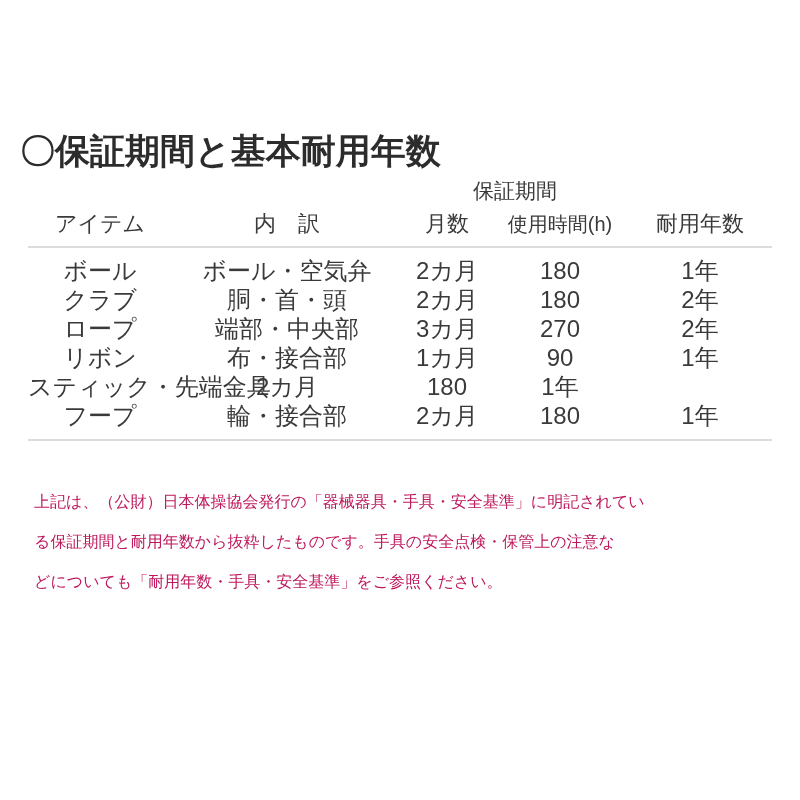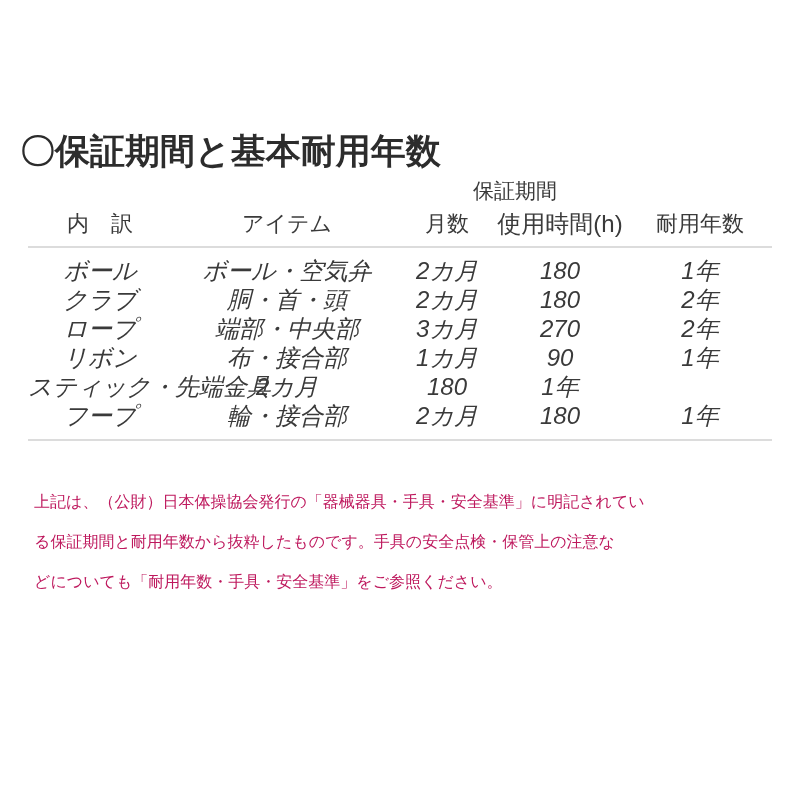--- a/index.html
+++ b/index.html
@@ -36,29 +36,29 @@
   .cell {
     text-align: center;
     white-space: nowrap;
     overflow: visible;
   }
   .ghead { height: 30px; line-height: 30px; font-size: 21px; }
   .ghead .spacer { grid-column: 1 / 3; }
   .ghead .warranty-span { grid-column: 3 / 5; }
   .ghead .standard-span { grid-column: 5 / 6; }
   .chead { height: 36px; line-height: 36px; font-size: 22px; }
-  .chead .hours-col { font-size: 24px; }
+  .chead .hours-col { font-size: 20px; }
   .divider {
     border: none;
     border-top: 2px solid #dcdcdc;
     margin: 4px 0 0 0;
   }
   .divider.bottom { margin: 0; }
   .tbody { padding: 8px 0 9px 0; }
-  .row { height: 29px; line-height: 29px; font-size: 24px; font-style: italic; }
+  .row { height: 29px; line-height: 29px; font-size: 24px; }
   .note {
     position: absolute;
     left: 34px;
     top: 482px;
     width: 744px;
     font-size: 16px;
     line-height: 40px;
     color: #be185d;
   }
   .note-line { white-space: nowrap; }
@@ -71,22 +71,22 @@
   <h1 class="title">〇保証期間と基本耐用年数</h1>
 
   <div class="table">
 
     <div class="grid ghead">
       <div class="cell spacer"></div>
       <div class="cell warranty-span">保証期間</div>
     </div>
 
     <div class="grid chead">
+      <div class="cell">アイテム</div>
       <div class="cell">内　訳</div>
-      <div class="cell">アイテム</div>
       <div class="cell">月数</div>
       <div class="cell hours-col">使用時間(h)</div>
       <div class="cell">耐用年数</div>
     </div>
 
     <hr class="divider top">
 
     <div class="tbody">
 
       <div class="grid row">

